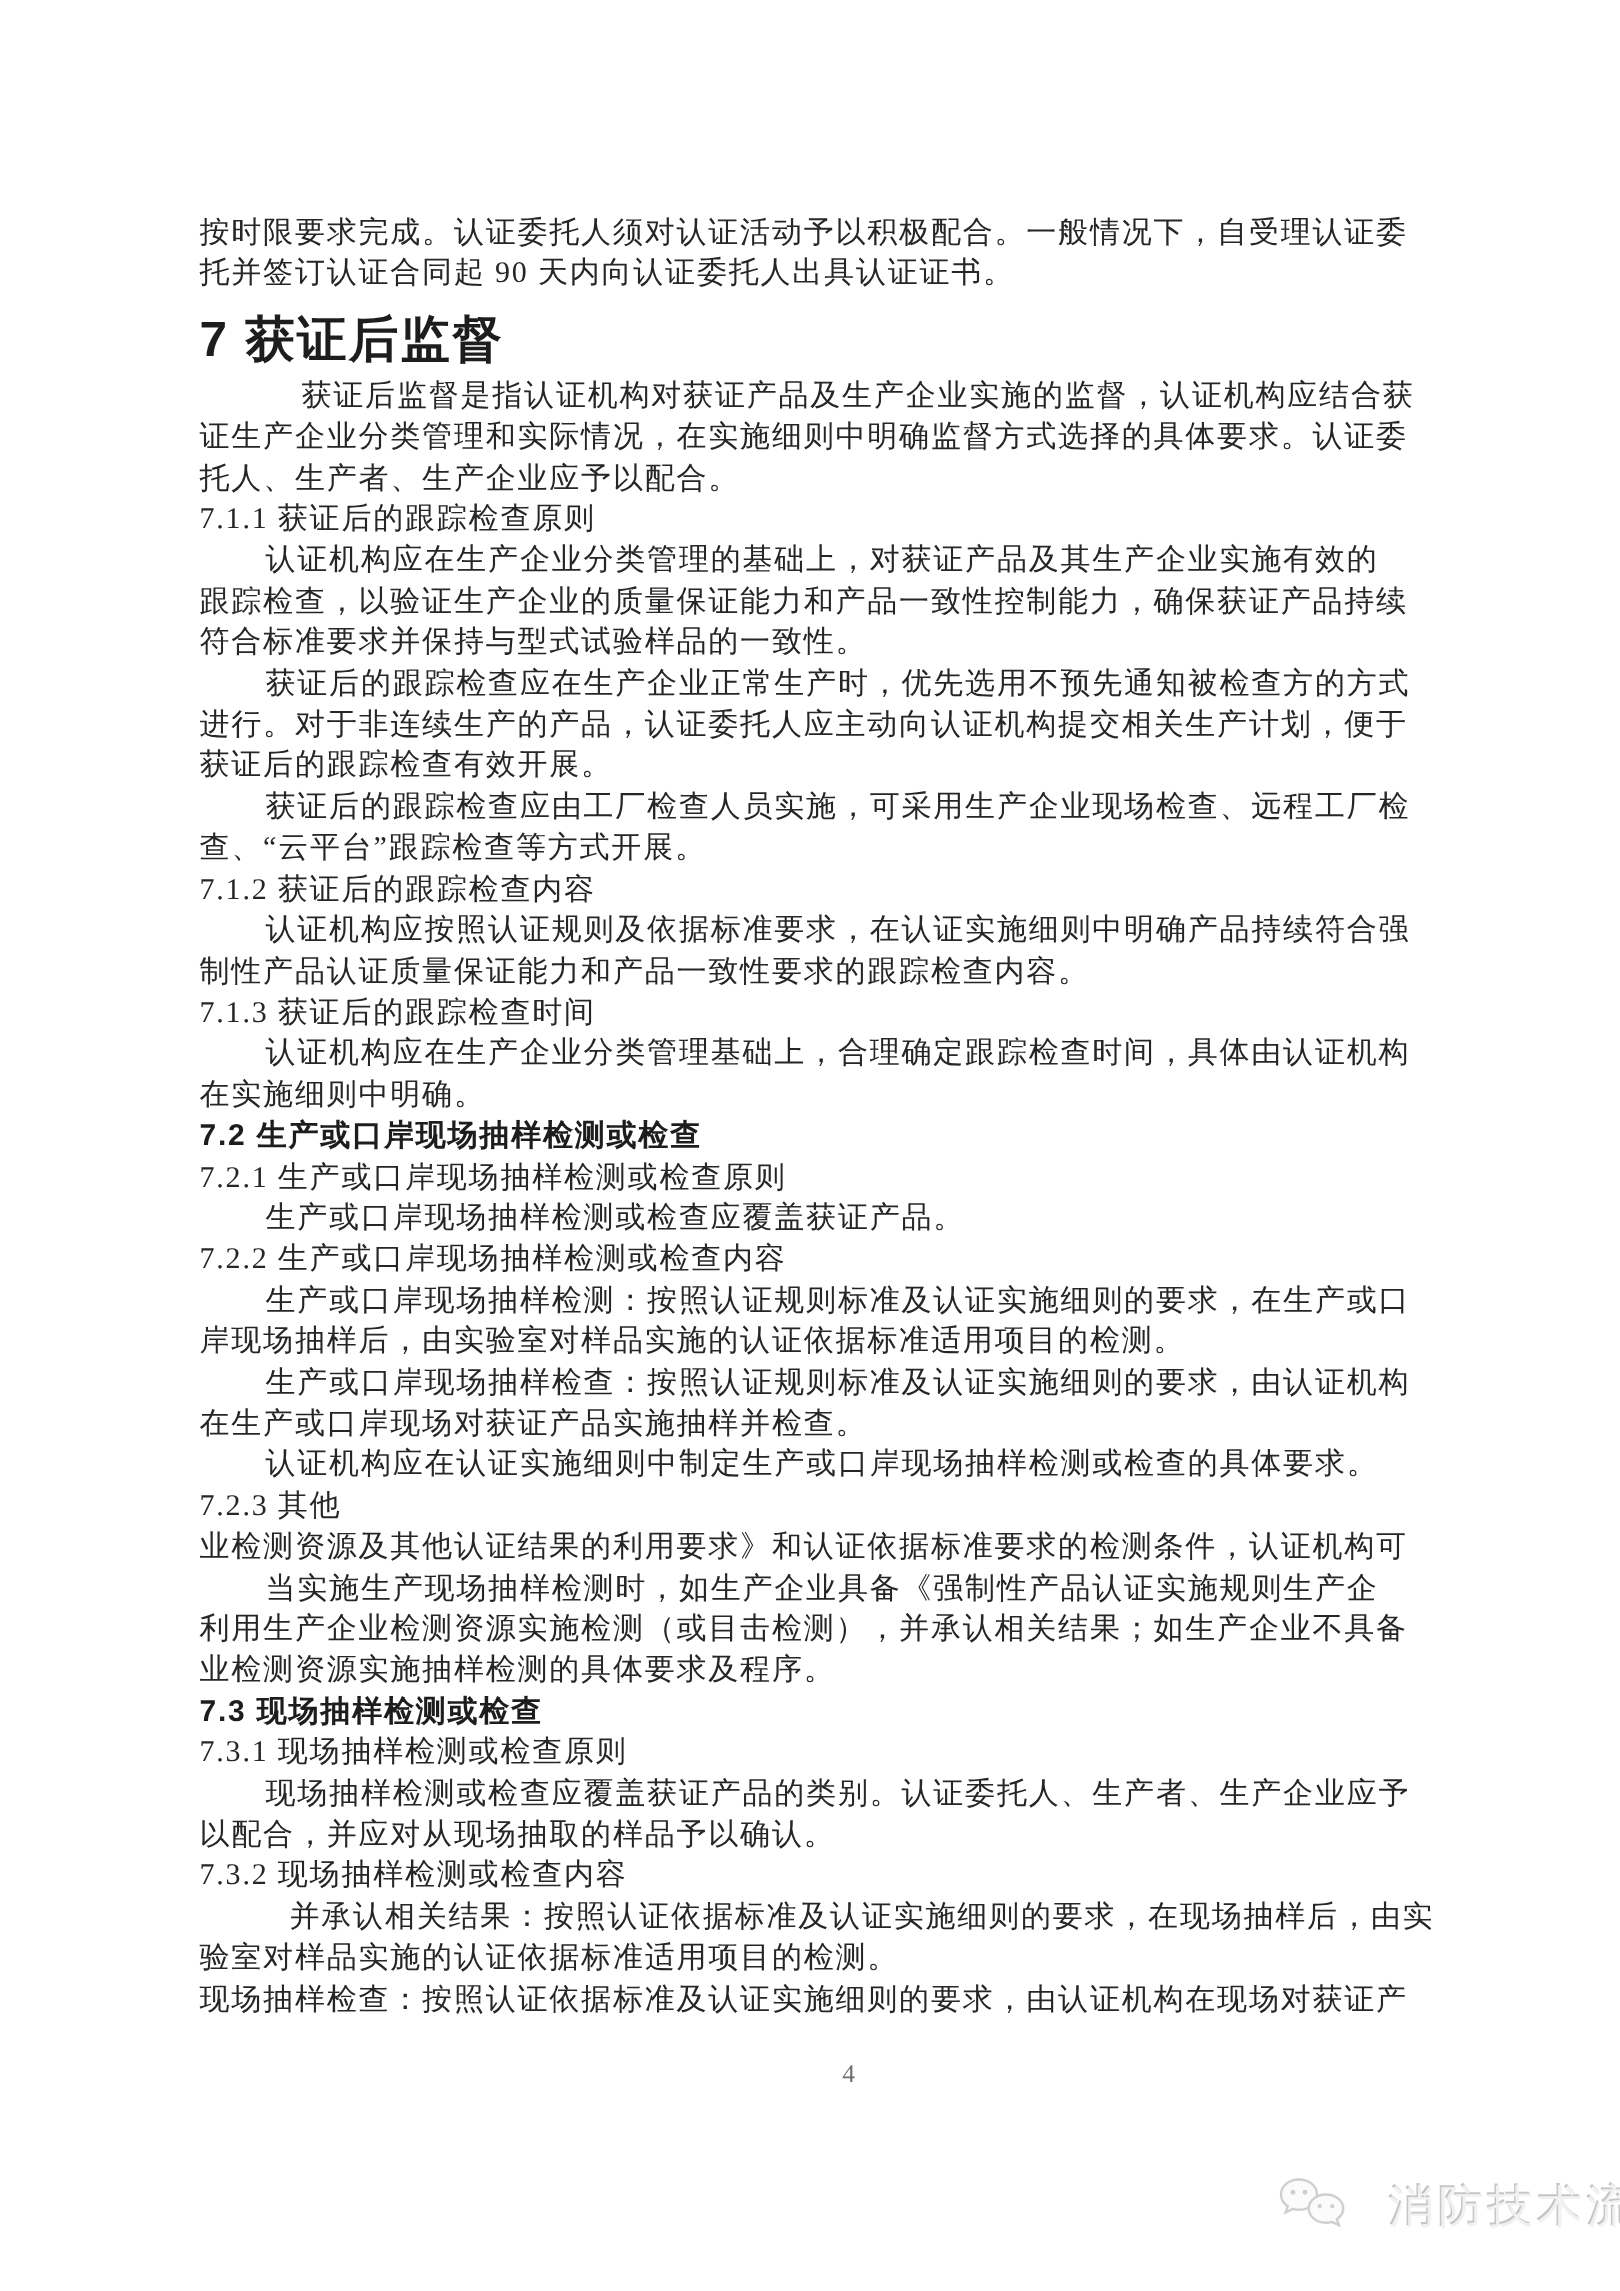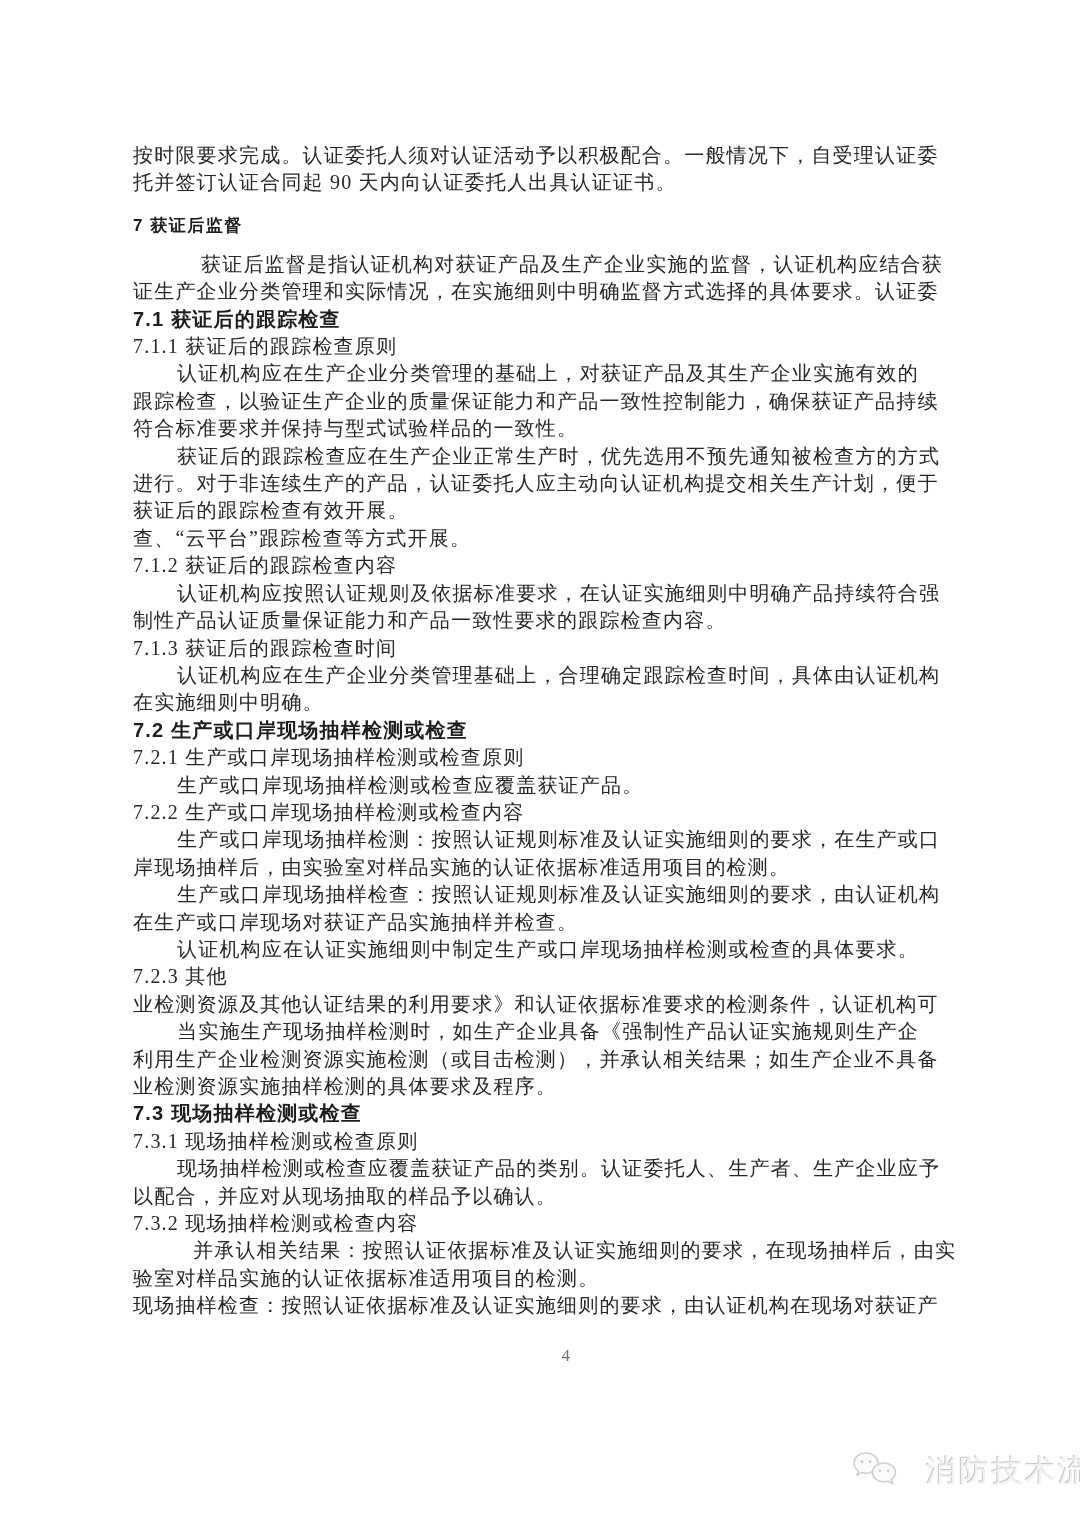--- a/index.html
+++ b/index.html
@@ -21,21 +21,21 @@
     font-size: 20px;
     line-height: 27.4px;
     letter-spacing: 1.2px;
     white-space: nowrap;
     color: #262626;
     text-rendering: optimizeLegibility;
   }
   .line.h1 {
     font-family: "Liberation Sans", "DejaVu Sans", sans-serif;
     font-weight: 700;
-    font-size: 17px;
+    font-size: 33px;
     line-height: 34px;
     letter-spacing: 1.5px;
     margin: 12px 0 8px 0;
     color: #1d1d1d;
   }
   .line.h2 {
     font-family: "Liberation Sans", "DejaVu Sans", sans-serif;
     font-weight: 700;
     font-size: 20px;
     letter-spacing: 1.2px;
@@ -76,28 +76,29 @@
 
 <div class="page">
 
   <div class="doc">
     <div id="doc-lines">
         <div class="line body">按时限要求完成。认证委托人须对认证活动予以积极配合。一般情况下，自受理认证委</div>
         <div class="line body">托并签订认证合同起 90 天内向认证委托人出具认证证书。</div>
         <div class="line h1">7 获证后监督</div>
         <div class="line body ind-3">获证后监督是指认证机构对获证产品及生产企业实施的监督，认证机构应结合获</div>
         <div class="line body">证生产企业分类管理和实际情况，在实施细则中明确监督方式选择的具体要求。认证委</div>
-        <div class="line h2">7.1 获证后的跟踪检查</div>
+        <div class="line body">托人、生产者、生产企业应予以配合。</div>
         <div class="line body">7.1.1 获证后的跟踪检查原则</div>
         <div class="line body ind-1">认证机构应在生产企业分类管理的基础上，对获证产品及其生产企业实施有效的</div>
         <div class="line body">跟踪检查，以验证生产企业的质量保证能力和产品一致性控制能力，确保获证产品持续</div>
         <div class="line body">符合标准要求并保持与型式试验样品的一致性。</div>
         <div class="line body ind-1">获证后的跟踪检查应在生产企业正常生产时，优先选用不预先通知被检查方的方式</div>
         <div class="line body">进行。对于非连续生产的产品，认证委托人应主动向认证机构提交相关生产计划，便于</div>
         <div class="line body">获证后的跟踪检查有效开展。</div>
+        <div class="line body ind-1">获证后的跟踪检查应由工厂检查人员实施，可采用生产企业现场检查、远程工厂检</div>
         <div class="line body">查、“云平台”跟踪检查等方式开展。</div>
         <div class="line body">7.1.2 获证后的跟踪检查内容</div>
         <div class="line body ind-1">认证机构应按照认证规则及依据标准要求，在认证实施细则中明确产品持续符合强</div>
         <div class="line body">制性产品认证质量保证能力和产品一致性要求的跟踪检查内容。</div>
         <div class="line body">7.1.3 获证后的跟踪检查时间</div>
         <div class="line body ind-1">认证机构应在生产企业分类管理基础上，合理确定跟踪检查时间，具体由认证机构</div>
         <div class="line body">在实施细则中明确。</div>
         <div class="line h2">7.2 生产或口岸现场抽样检测或检查</div>
         <div class="line body">7.2.1 生产或口岸现场抽样检测或检查原则</div>
         <div class="line body ind-1">生产或口岸现场抽样检测或检查应覆盖获证产品。</div>

